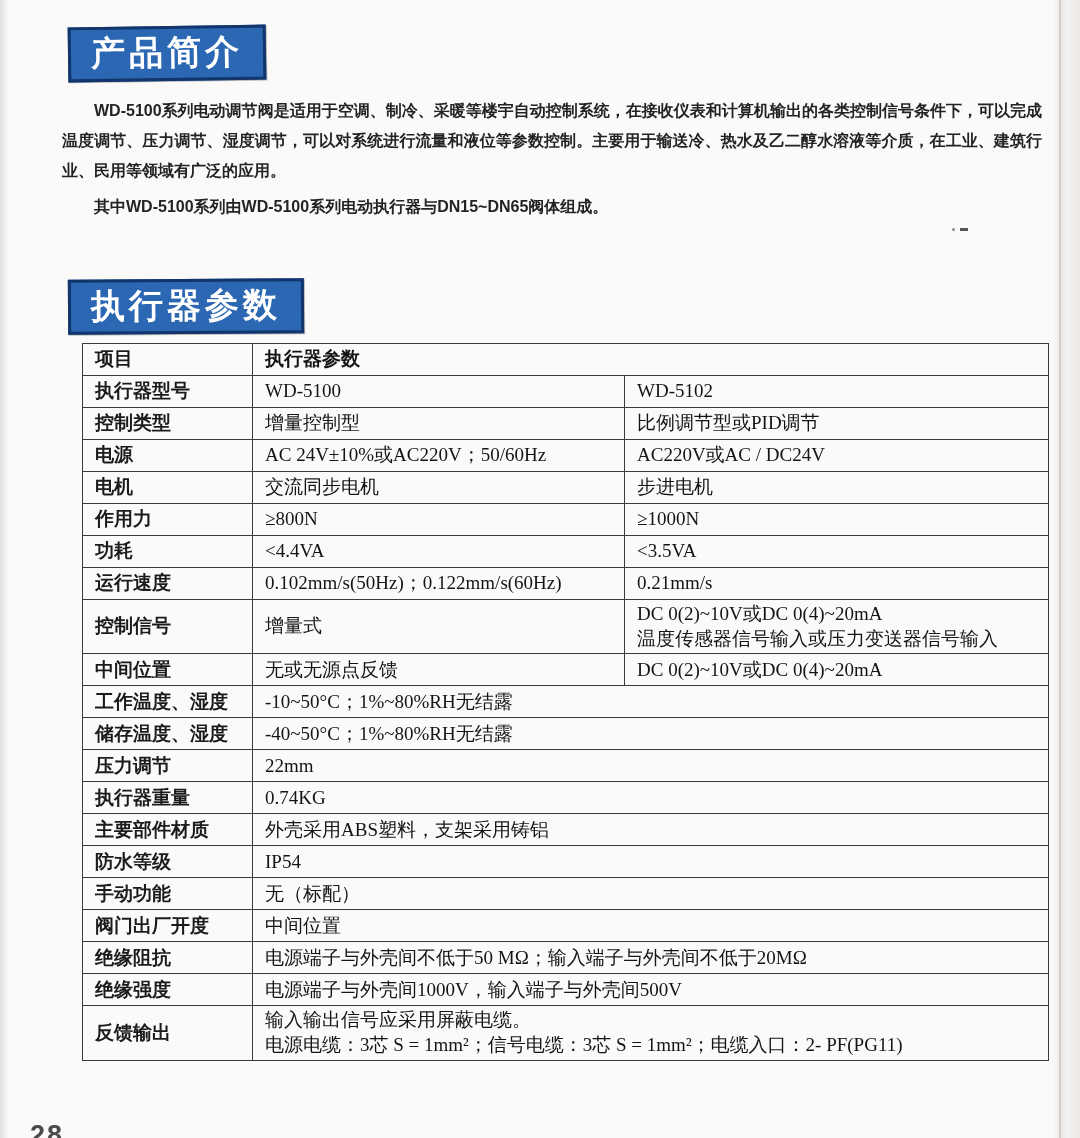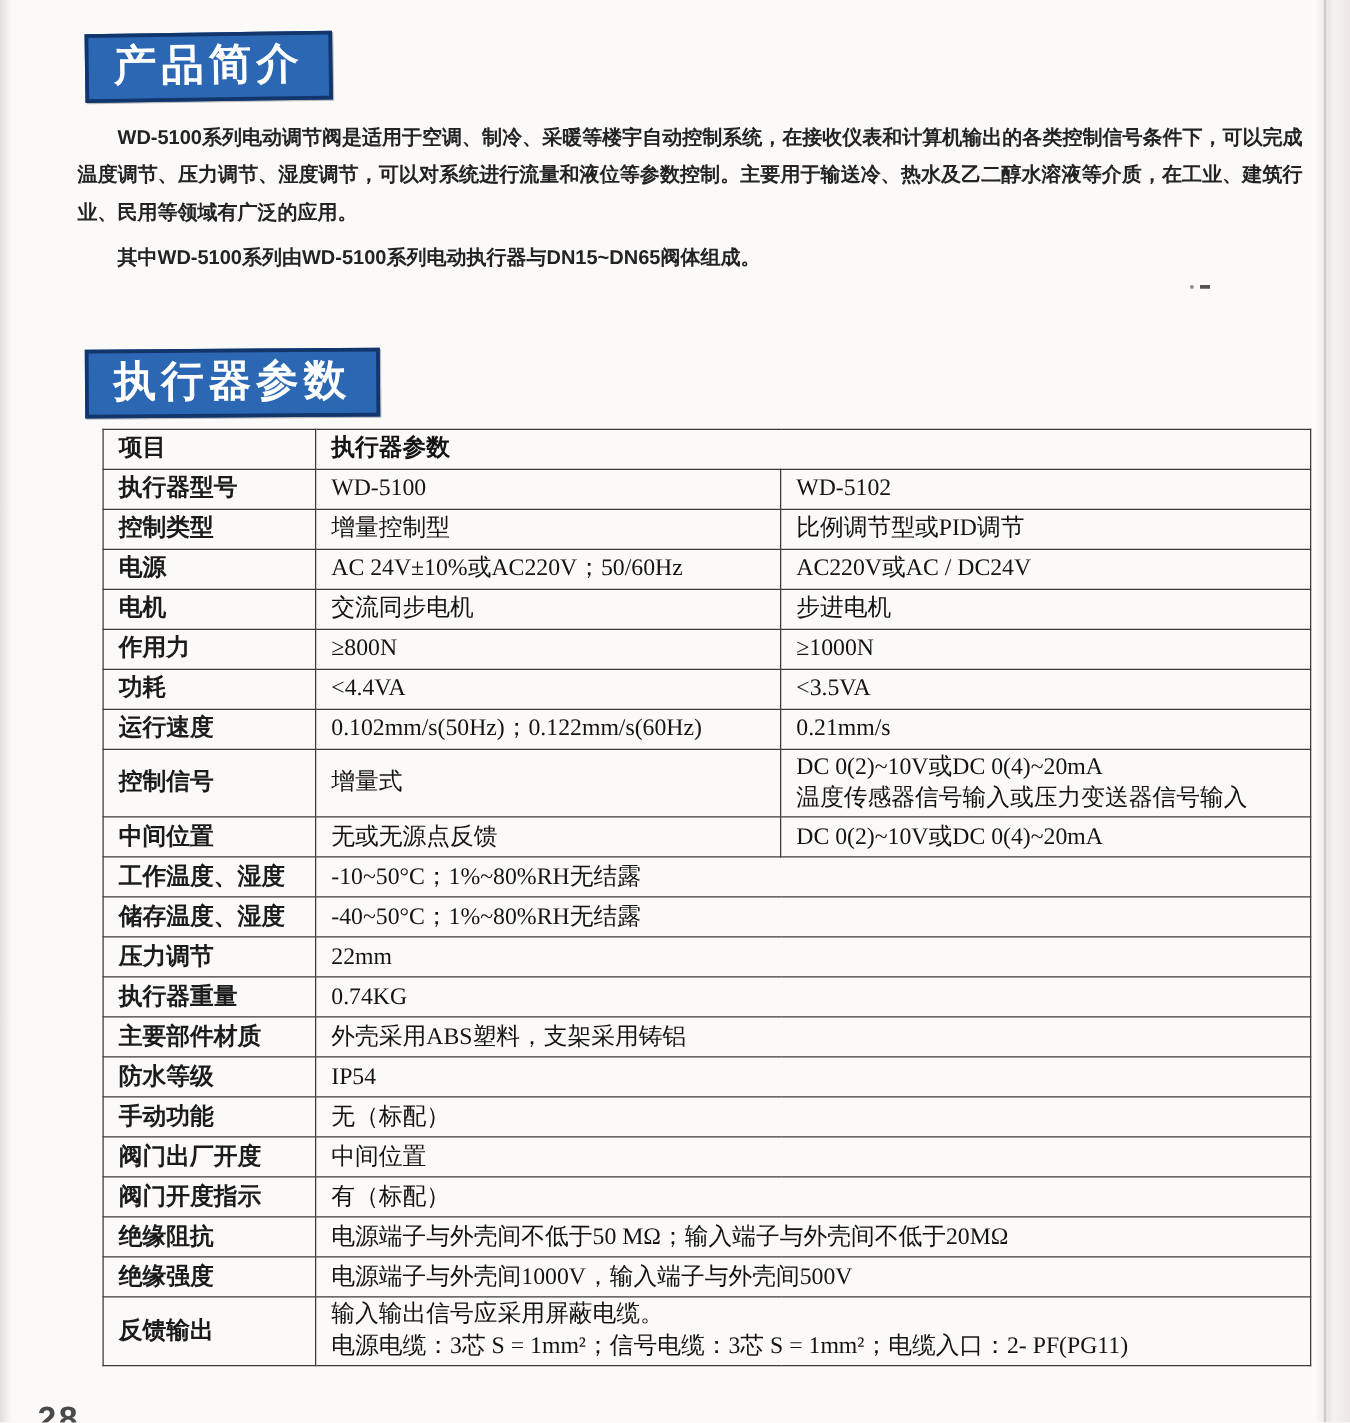--- a/index.html
+++ b/index.html
@@ -181,24 +181,20 @@
       </tr>
       <tr>
         <td class="label-cell">手动功能</td>
         <td class="value-cell" colspan="2">无（标配）</td>
       </tr>
       <tr>
         <td class="label-cell">阀门出厂开度</td>
         <td class="value-cell" colspan="2">中间位置</td>
       </tr>
       <tr>
-        <td class="label-cell">阀门开度指示</td>
-        <td class="value-cell" colspan="2">有（标配）</td>
-      </tr>
-      <tr>
         <td class="label-cell">绝缘阻抗</td>
         <td class="value-cell" colspan="2">电源端子与外壳间不低于50 MΩ；输入端子与外壳间不低于20MΩ</td>
       </tr>
       <tr>
         <td class="label-cell">绝缘强度</td>
         <td class="value-cell" colspan="2">电源端子与外壳间1000V，输入端子与外壳间500V</td>
       </tr>
       <tr>
         <td class="label-cell">反馈输出</td>
         <td class="value-cell" colspan="2">

